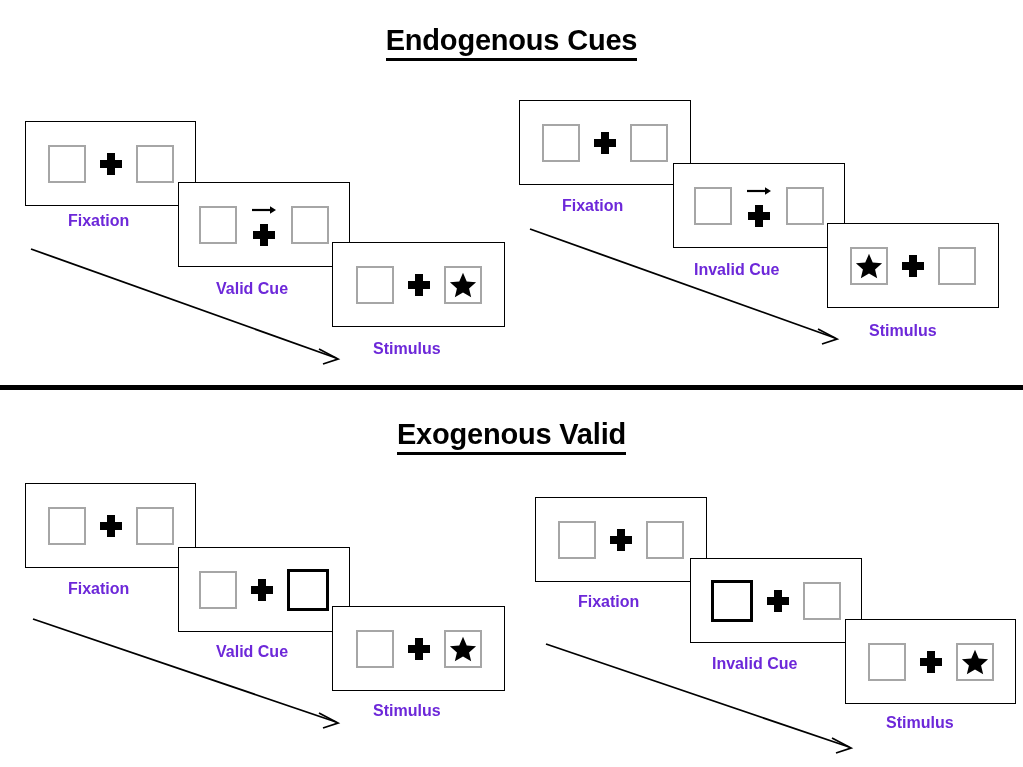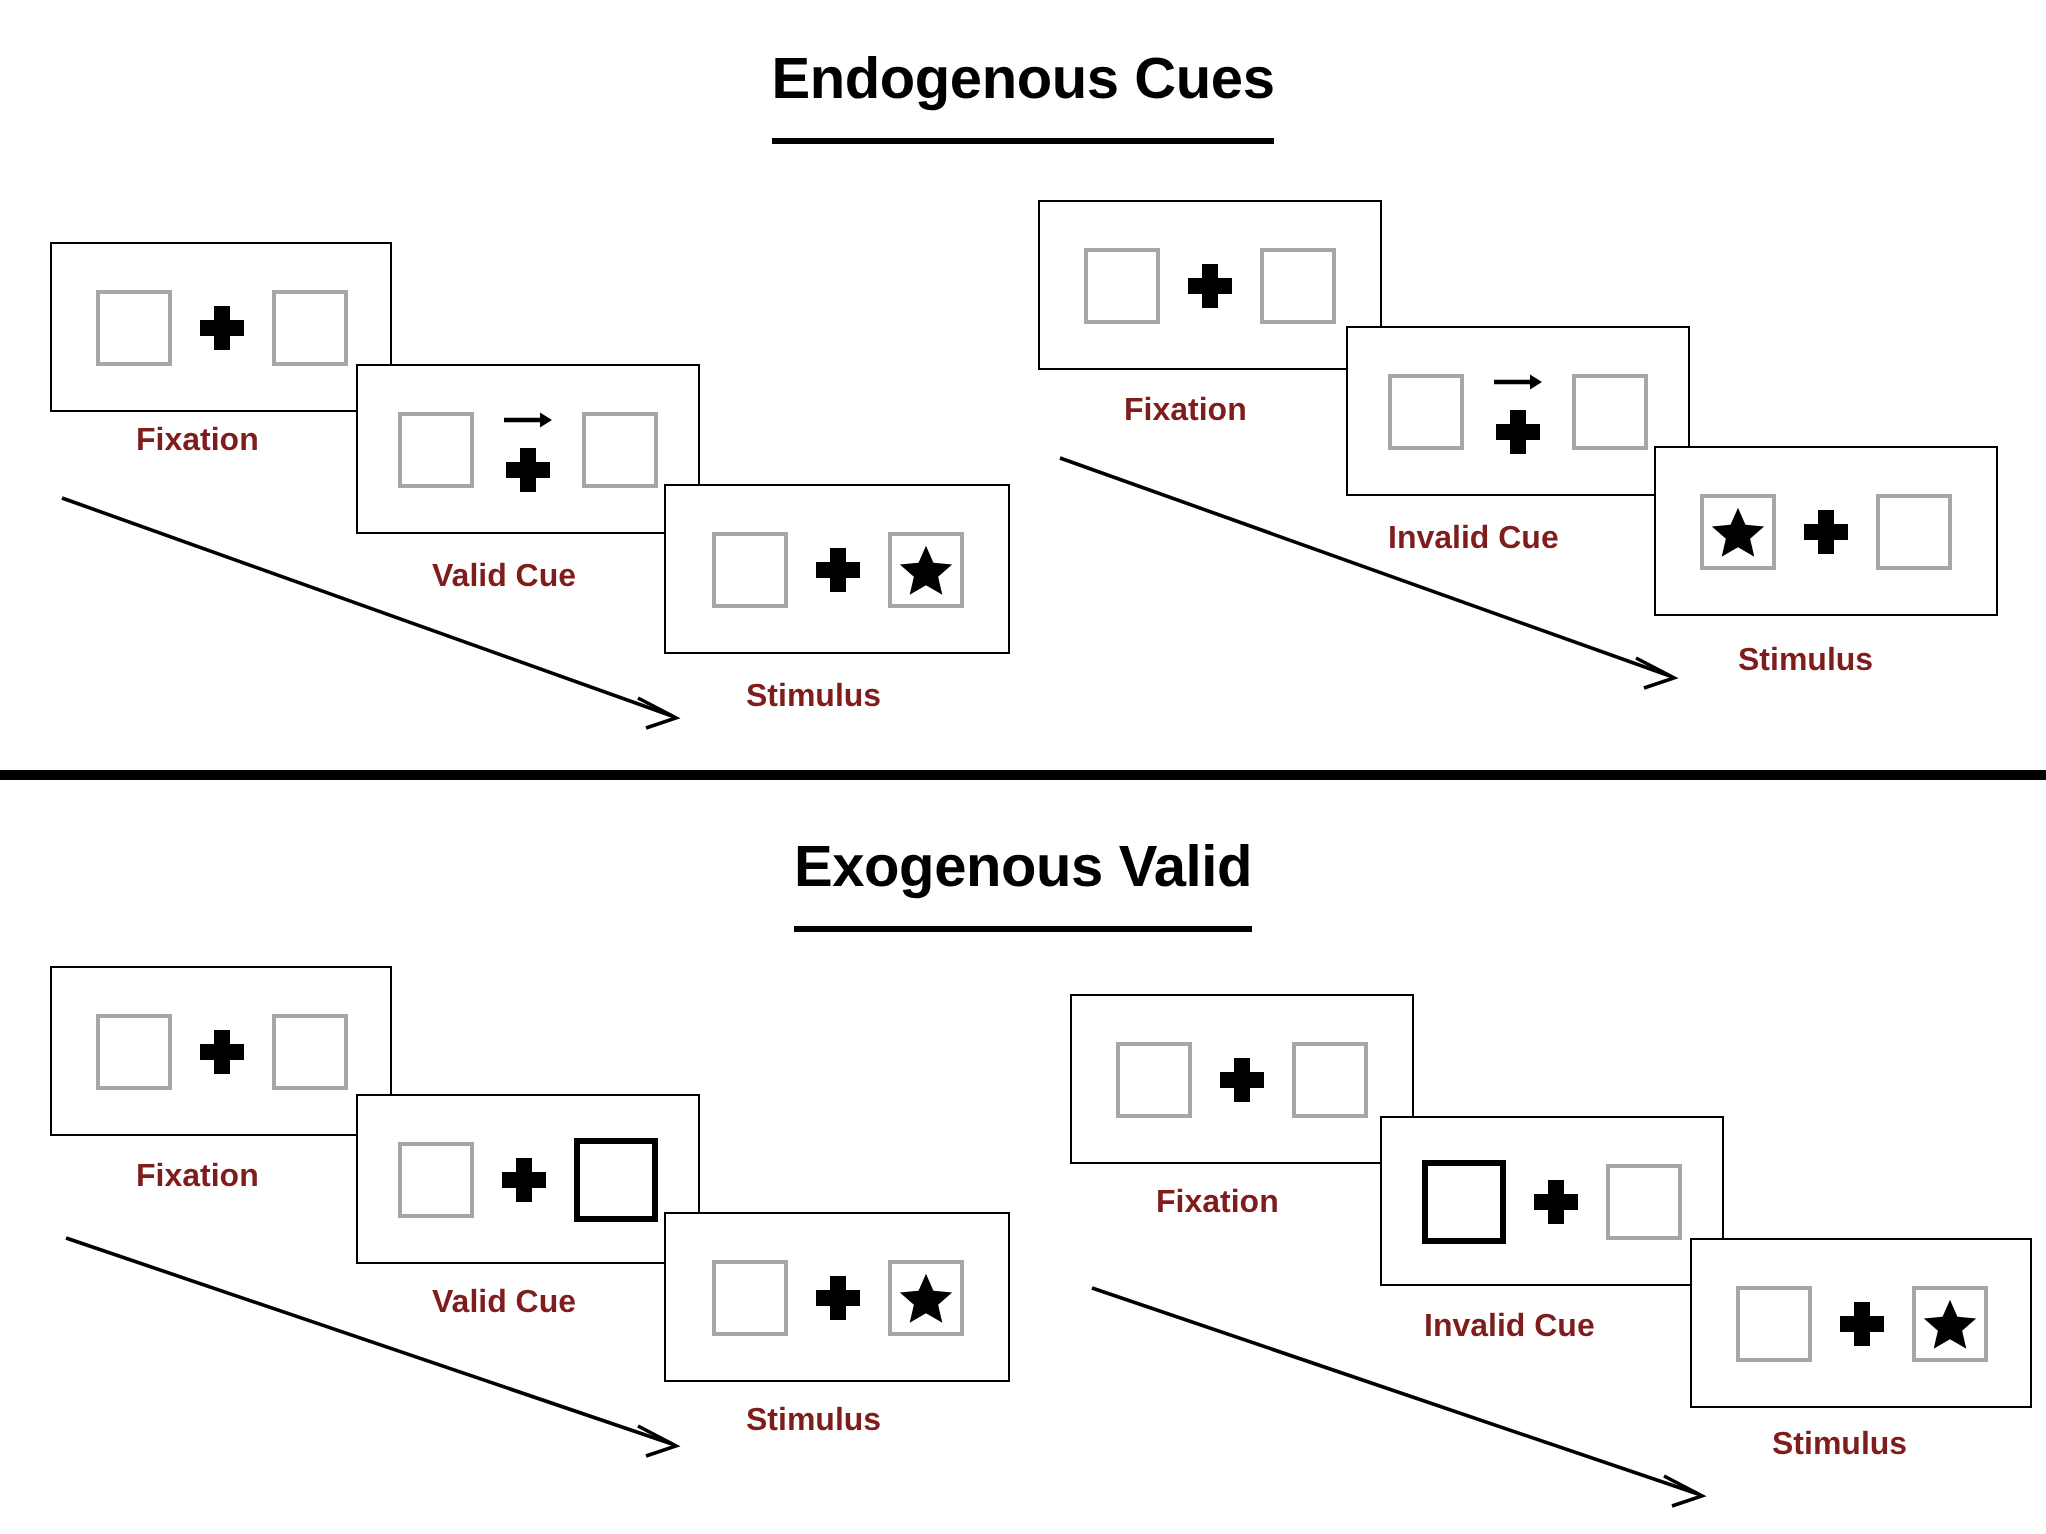--- a/index.html
+++ b/index.html
@@ -26,21 +26,21 @@
     left: 0;
     width: 1023px;
     text-align: center;
     font-size: 29px;
     font-weight: bold;
     letter-spacing: -0.2px;
     color: #000000;
   }
   .section-title span {
     border-bottom: 3px solid #000000;
-    padding-bottom: 13px;
+    padding-bottom: 2px;
   }
 
   
   .divider {
     position: absolute;
     left: 0;
     width: 1023px;
     height: 5px;
     background: #000000;
   }
@@ -136,21 +136,21 @@
     width: 26px;
     height: 12px;
   }
 
   
   .card-label {
     position: absolute;
     font-size: 16px;
     font-weight: bold;
     white-space: nowrap;
-    color: #7f1d1d;
+    color: #6d28d9;
   }
 
   
   .flow-arrow {
     position: absolute;
     pointer-events: none;
   }
 </style>
 </head>
 <body>

